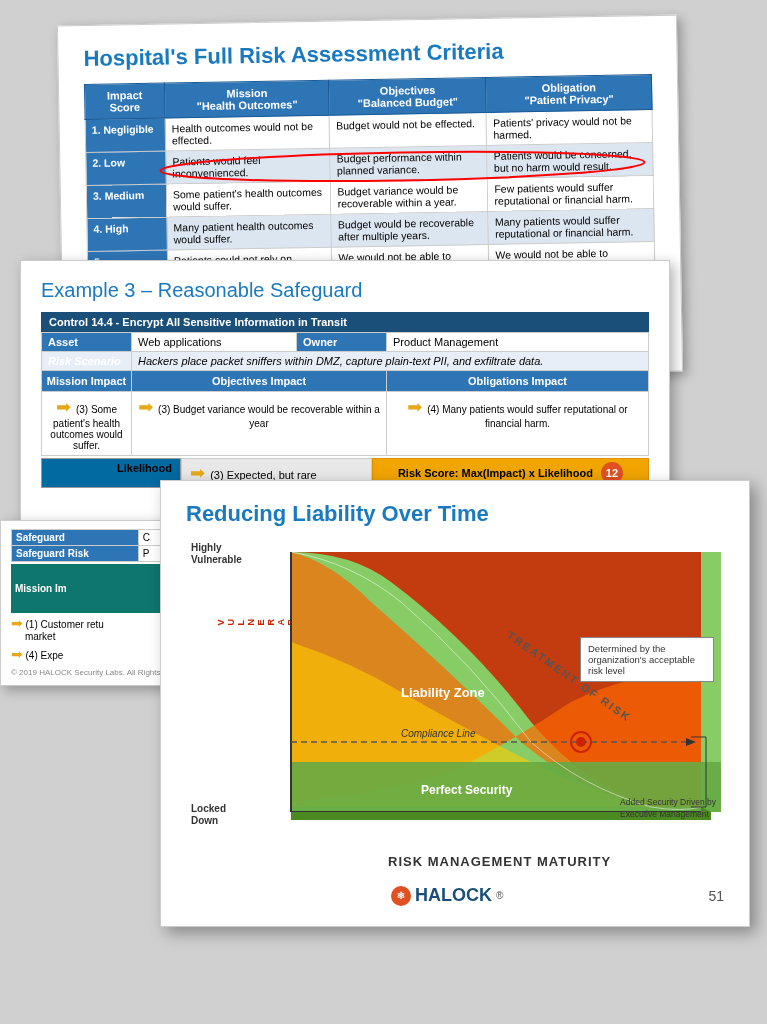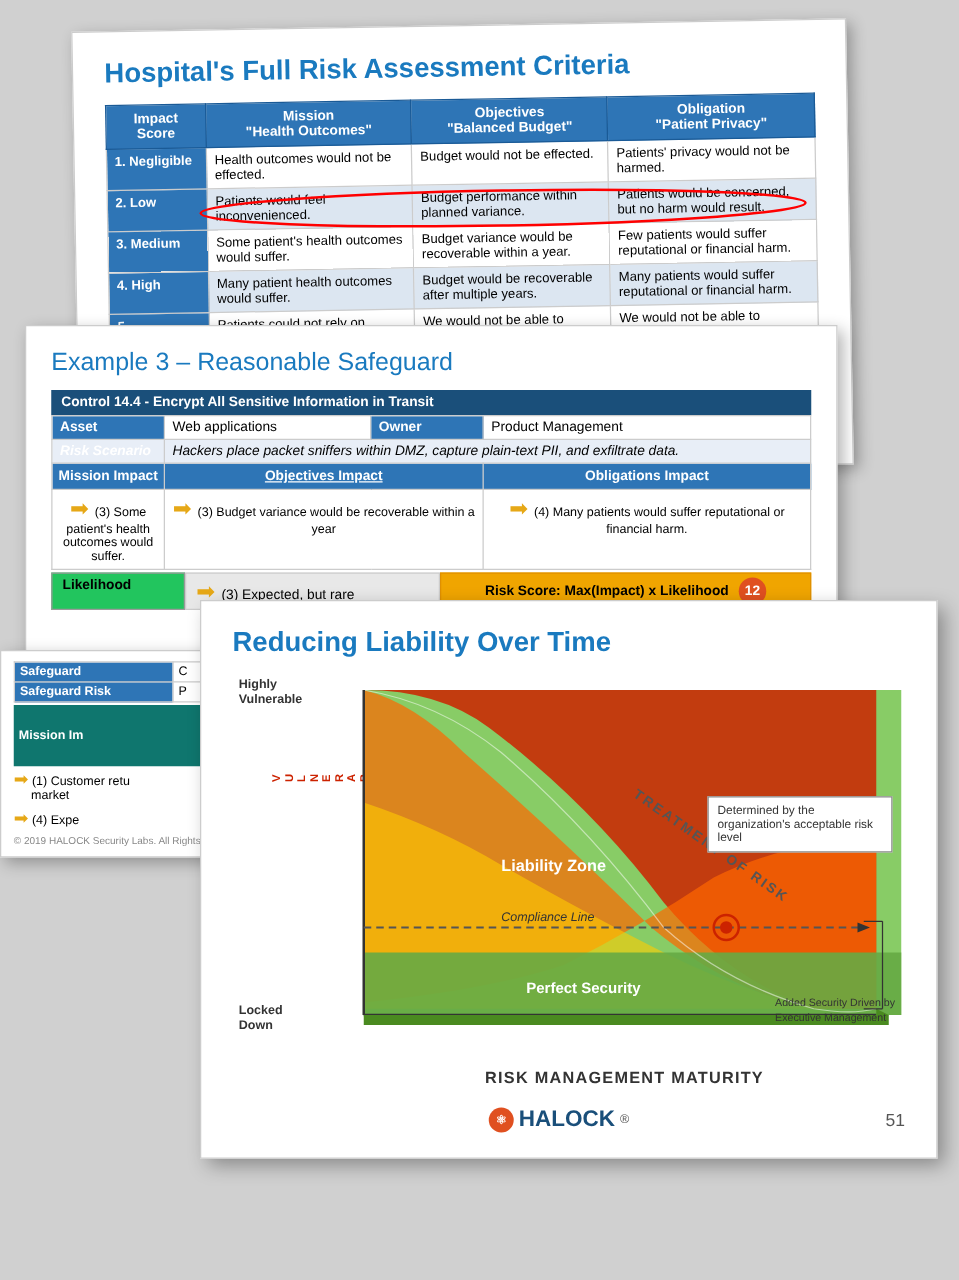--- a/index.html
+++ b/index.html
@@ -164,26 +164,26 @@
       color: #e6a817;
       font-size: 18px;
       margin-right: 2px;
     }
 
     .likelihood-row {
       display: flex;
       margin-top: 0;
     }
     .likelihood-left {
-      background: #22c55e;
+      background: #0369a1;
       padding: 3px 8px;
       font-size: 11px;
       font-weight: bold;
-      width: 107px;
-      text-align: left;
+      width: 140px;
+      text-align: right;
       border: 1px solid #999;
     }
     .score-circle {
       background: #e05020;
       color: white;
       border-radius: 50%;
       width: 22px;
       height: 22px;
       display: inline-flex;
       align-items: center;
@@ -304,21 +304,21 @@
       letter-spacing: 2px;
       writing-mode: vertical-rl;
       transform: rotate(180deg);
       text-transform: uppercase;
     }
 
     .determined-box {
       position: absolute;
       right: 10px;
       top: 100px;
-      width: 148px;
+      width: 134px;
       border: 1px solid #888;
       padding: 5px 7px;
       font-size: 9.5px;
       color: #333;
       background: white;
     }
 
     .added-security-text {
       position: absolute;
       right: 8px;
@@ -451,21 +451,21 @@
         <td>Web applications</td>
         <td class="ctrl-label">Owner</td>
         <td>Product Management</td>
       </tr>
       <tr class="risk-scenario-row">
         <td class="ctrl-label3">Risk Scenario</td>
         <td colspan="3">Hackers place packet sniffers within DMZ, capture plain-text PII, and exfiltrate data.</td>
       </tr>
       <tr>
         <td class="impact-header-row" style="background:#2e75b6;color:white;font-weight:bold;text-align:center;font-size:11px;padding:4px;">Mission Impact</td>
-        <td class="impact-header-row" style="background:#2e75b6;color:white;font-weight:bold;text-align:center;font-size:11px;padding:4px;text-decoration:underline;" colspan="2">Objectives Impact</td>
+        <td class="impact-header-row" style="background:#2e75b6;color:white;font-weight:bold;text-align:center;font-size:11px;padding:4px;" colspan="2">Objectives Impact</td>
         <td class="impact-header-row" style="background:#2e75b6;color:white;font-weight:bold;text-align:center;font-size:11px;padding:4px;">Obligations Impact</td>
       </tr>
       <tr>
         <td class="impact-data-row" style="text-align:center;font-size:10px;padding:4px;border:1px solid #ccc;vertical-align:top;">
           <span class="arrow-yellow">➡</span>
           <span>(3) Some patient's health outcomes would suffer.</span>
         </td>
         <td class="impact-data-row" style="text-align:center;font-size:10px;padding:4px;border:1px solid #ccc;vertical-align:top;" colspan="2">
           <span class="arrow-yellow">➡</span>
           <span>(3) Budget variance would be recoverable within a year</span>

